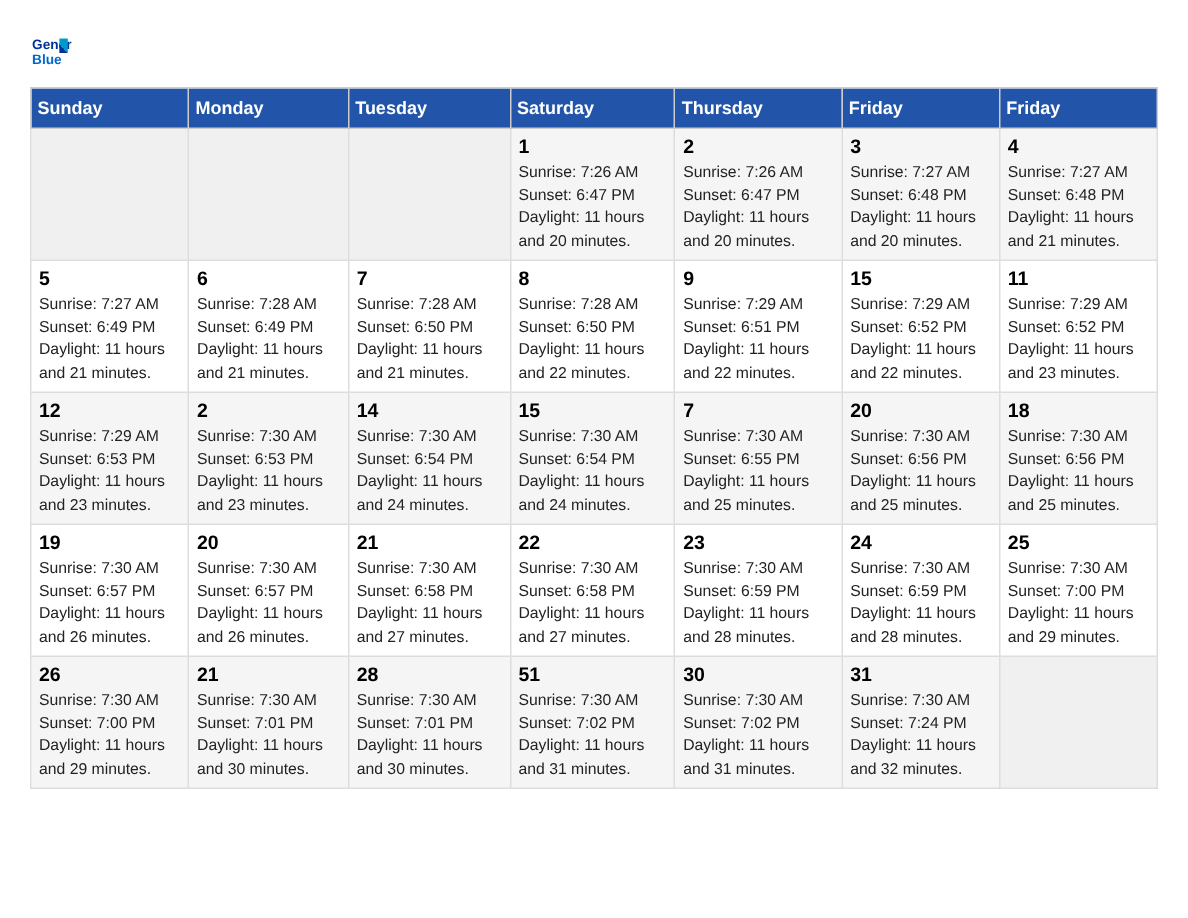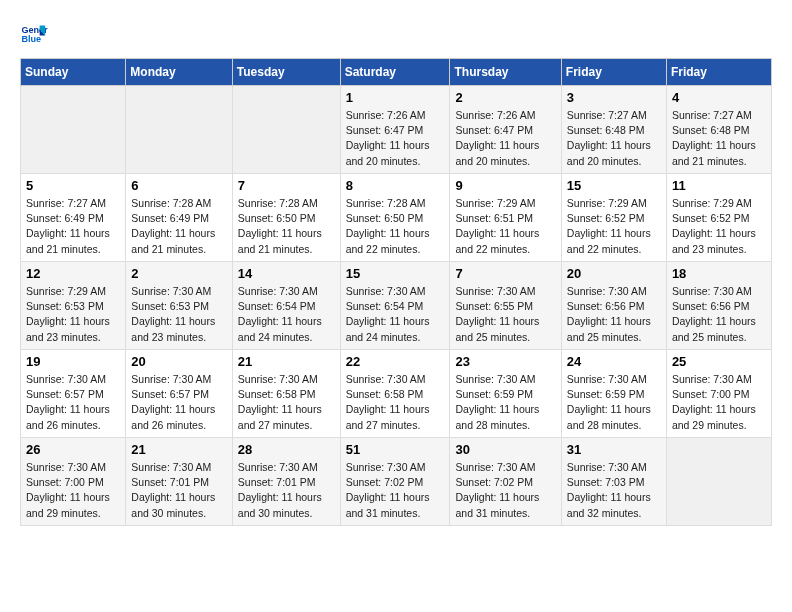--- a/index.html
+++ b/index.html
@@ -235,18 +235,18 @@
         <td>
           <span class="day-num">51</span>
           <div class="day-info"><span>Sunrise: 7:30 AM</span><br><span>Sunset: 7:02 PM</span><br><span>Daylight: 11 hours and 31 minutes.</span></div>
         </td>
         <td>
           <span class="day-num">30</span>
           <div class="day-info"><span>Sunrise: 7:30 AM</span><br><span>Sunset: 7:02 PM</span><br><span>Daylight: 11 hours and 31 minutes.</span></div>
         </td>
         <td>
           <span class="day-num">31</span>
-          <div class="day-info"><span>Sunrise: 7:30 AM</span><br><span>Sunset: 7:03 PM</span><br><span>Daylight: 11 hours and 32 minutes.</span></div>
+          <div class="day-info"><span>Sunrise: 7:30 AM</span><br><span>Sunset: 7:24 PM</span><br><span>Daylight: 11 hours and 32 minutes.</span></div>
         </td>
         <td class="empty-cell"></td>
       </tr>
     </tbody>
 </table>
 
 </body></html>

